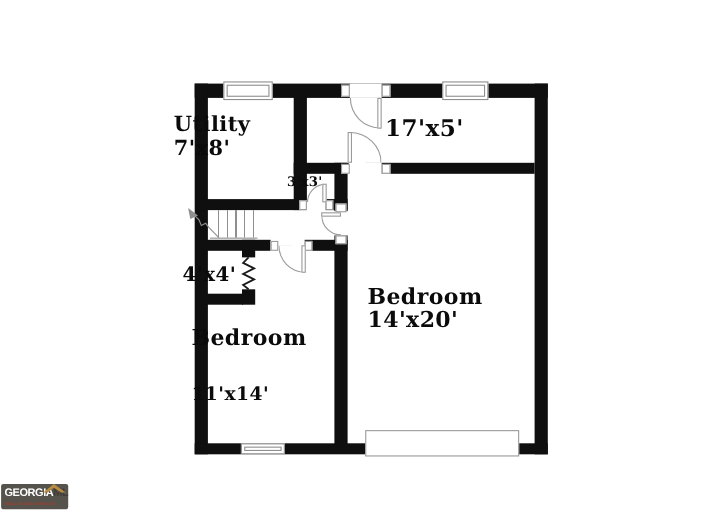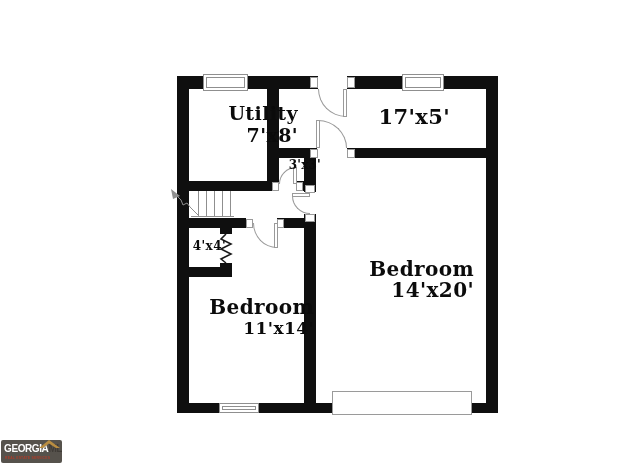--- a/index.html
+++ b/index.html
@@ -20,27 +20,27 @@
   
   .window{position:absolute;background:#fff;border:1px solid #8f8f8f;box-sizing:border-box;}
   .window .inner{position:absolute;left:2px;right:2px;top:2px;bottom:2px;border:1px solid #8f8f8f;}
   .gdoor{position:absolute;background:#fff;border:1px solid #9a9a9a;box-sizing:border-box;}
   
   .treads{position:absolute;left:191px;top:191px;width:43px;height:25px;
     background:repeating-linear-gradient(90deg,transparent 0 7px,#8f8f8f 7px 8px);
     border-bottom:1px solid #8f8f8f;}
   .plansvg{position:absolute;left:0;top:0;pointer-events:none;}
   
-  .lbl{position:absolute;color:#0b0b0b;font-weight:700;text-align:right;letter-spacing:.4px;white-space:nowrap;}
+  .lbl{position:absolute;color:#0b0b0b;font-weight:700;text-align:left;letter-spacing:.4px;white-space:nowrap;}
   .lbl-utility{left:158px;top:102px;width:140px;font-size:19px;line-height:22px;}
   .lbl-hall{left:350px;top:104px;width:100px;font-size:21px;}
   .lbl-closet-sm{left:261px;top:158px;width:60px;font-size:12px;letter-spacing:.2px;}
-  .lbl-closet{left:166px;top:239px;width:60px;font-size:12px;}
+  .lbl-closet{left:166px;top:239px;width:60px;font-size:18px;}
   .lbl-bedroom{left:174px;top:297px;width:140px;font-size:20px;line-height:21px;}
-  .lbl-bedroom .dims{font-size:17px;}
+  .lbl-bedroom .dims{font-size:17px;margin-top:31px;}
   .lbl-garage{left:334px;top:259px;width:140px;font-size:20px;line-height:21px;}
   .lbl-garage .dims{font-size:20px;}
   
   .logo{position:absolute;left:1px;top:440px;width:61px;height:23px;background:#56524c;border-radius:2px;
     font-family:"Liberation Sans","DejaVu Sans",sans-serif;overflow:hidden;}
   .logo-row1{position:absolute;left:3px;top:4px;font-size:10px;font-weight:700;letter-spacing:-.4px;line-height:10px;}
   .logo-brand{color:#ffffff;}
   .logo-suffix{color:#403c37;position:relative;}
   .logo-roof{position:absolute;left:38px;top:0px;}
   .logo-tagline{position:absolute;left:4px;top:16px;color:#ab3d2a;font-size:10px;font-weight:700;

